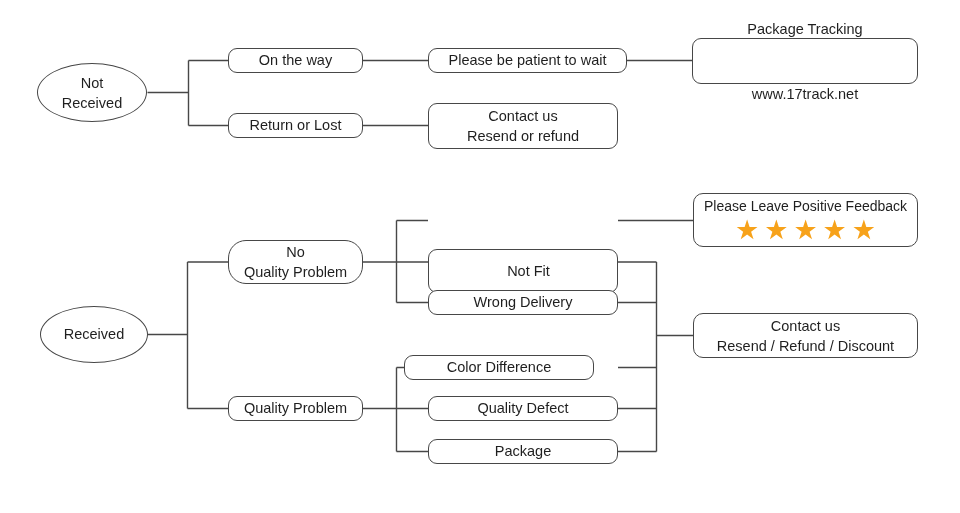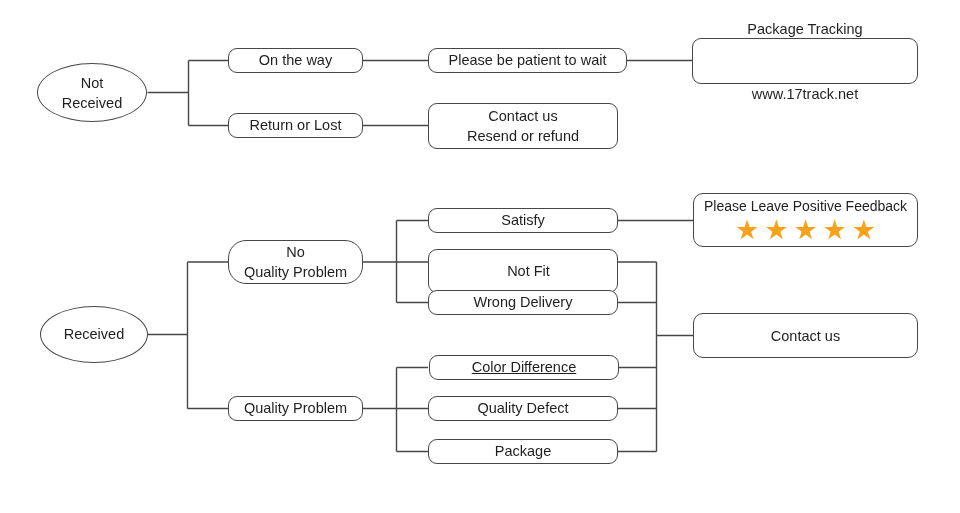--- a/index.html
+++ b/index.html
@@ -49,21 +49,21 @@
   #n-return-or-lost    { left: 228px; top: 113px; width: 135px; height: 25px; }
   #n-be-patient        { left: 428px; top: 48px;  width: 199px; height: 25px; }
   #n-package-tracking  { left: 692px; top: 38px;  width: 226px; height: 46px; }
   #n-contact-nr        { left: 428px; top: 103px; width: 190px; height: 46px; }
   #n-received          { left: 40px;  top: 306px; width: 108px; height: 57px; }
   #n-no-quality        { left: 228px; top: 240px; width: 135px; height: 44px; }
   #n-quality-problem   { left: 228px; top: 396px; width: 135px; height: 25px; }
   #n-satisfy           { left: 428px; top: 208px; width: 190px; height: 25px; }
   #n-not-fit           { left: 428px; top: 249px; width: 190px; height: 44px; padding-left: 11px; }
   #n-wrong-delivery    { left: 428px; top: 290px; width: 190px; height: 25px; }
-  #n-color-difference  { left: 429px; top: 355px; width: 190px; height: 25px; text-decoration: underline; }
+  #n-color-difference  { left: 404px; top: 355px; width: 190px; height: 25px; }
   #n-quality-defect    { left: 428px; top: 396px; width: 190px; height: 25px; }
   #n-damage            { left: 428px; top: 439px; width: 190px; height: 25px; }
   #n-feedback          { left: 693px; top: 193px; width: 225px; height: 54px; border-radius: 10px; }
   #n-contact-r         { left: 693px; top: 313px; width: 225px; height: 45px; border-radius: 10px; }
 
   #n-feedback .fb-title {
     font-size: 14px;
     line-height: 19px;
     margin-top: 1px;
   }
@@ -136,23 +136,20 @@
 
   <div class="node two-line" id="n-no-quality" style="border-color: rgb(71, 71, 71); border-radius: 18px;">
     <div>No</div>
     <div>Quality Problem</div>
   </div>
 
   <div class="node" id="n-quality-problem" style="border-color: rgb(71, 71, 71);">
     <div>Quality Problem</div>
   </div>
 
-  <div class="node" id="n-satisfy" style="border-color: rgb(71, 71, 71);">
-    <div>Satisfy</div>
-  </div>
 
   <div class="node" id="n-not-fit" style="border-color: rgb(71, 71, 71);">
     <div>Not Fit</div>
   </div>
 
   <div class="node" id="n-wrong-delivery" style="border-color: rgb(71, 71, 71);">
     <div>Wrong Delivery</div>
   </div>
 
   <div class="node" id="n-color-difference" style="border-color: rgb(71, 71, 71);">
@@ -167,15 +164,16 @@
     <div>Package</div>
   </div>
 
   <div class="node" id="n-feedback" style="border-color: rgb(71, 71, 71);">
     <div class="fb-title">Please Leave Positive Feedback</div>
     <div class="stars" style="color: rgb(247, 162, 26);">★★★★★</div>
   </div>
 
   <div class="node two-line" id="n-contact-r" style="border-color: rgb(71, 71, 71);">
     <div>Contact us</div>
+    <div>Resend / Refund / Discount</div>
   </div>
 
 </div>
 
 </body></html>

